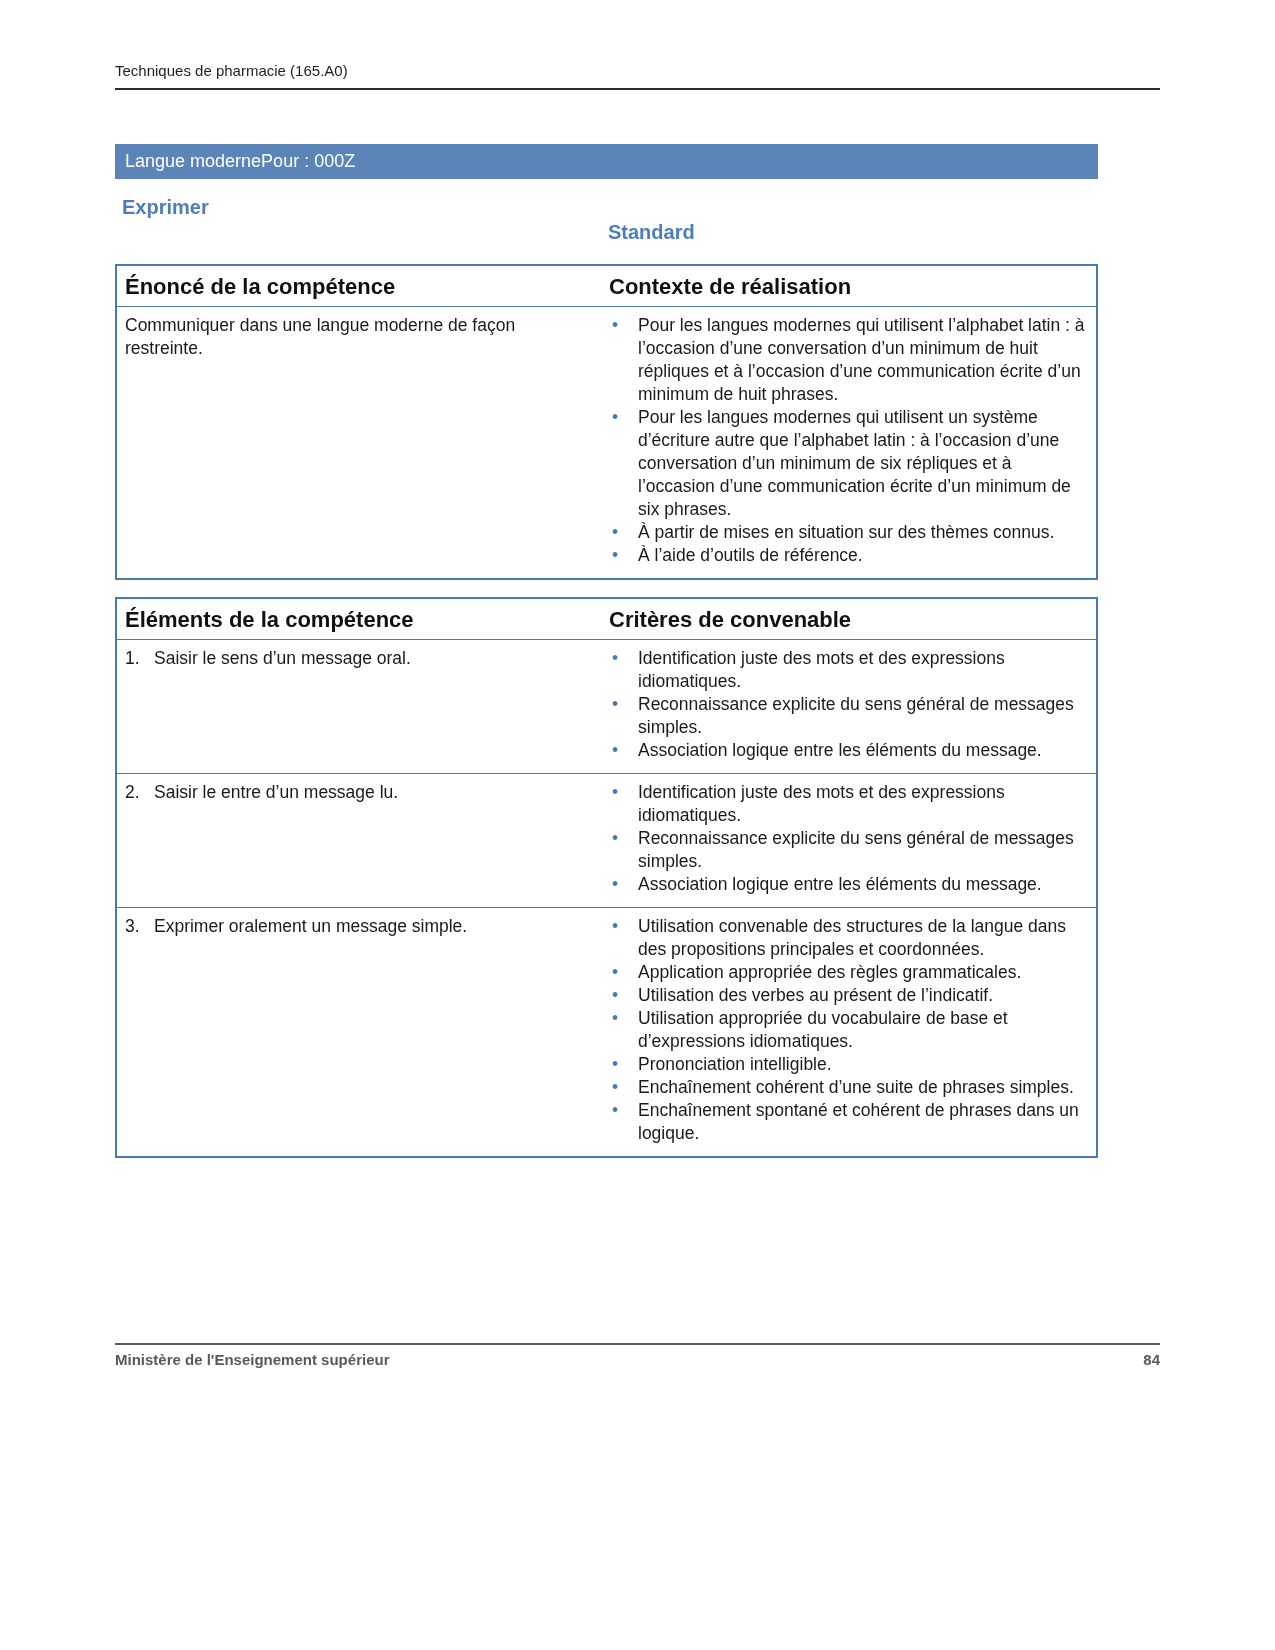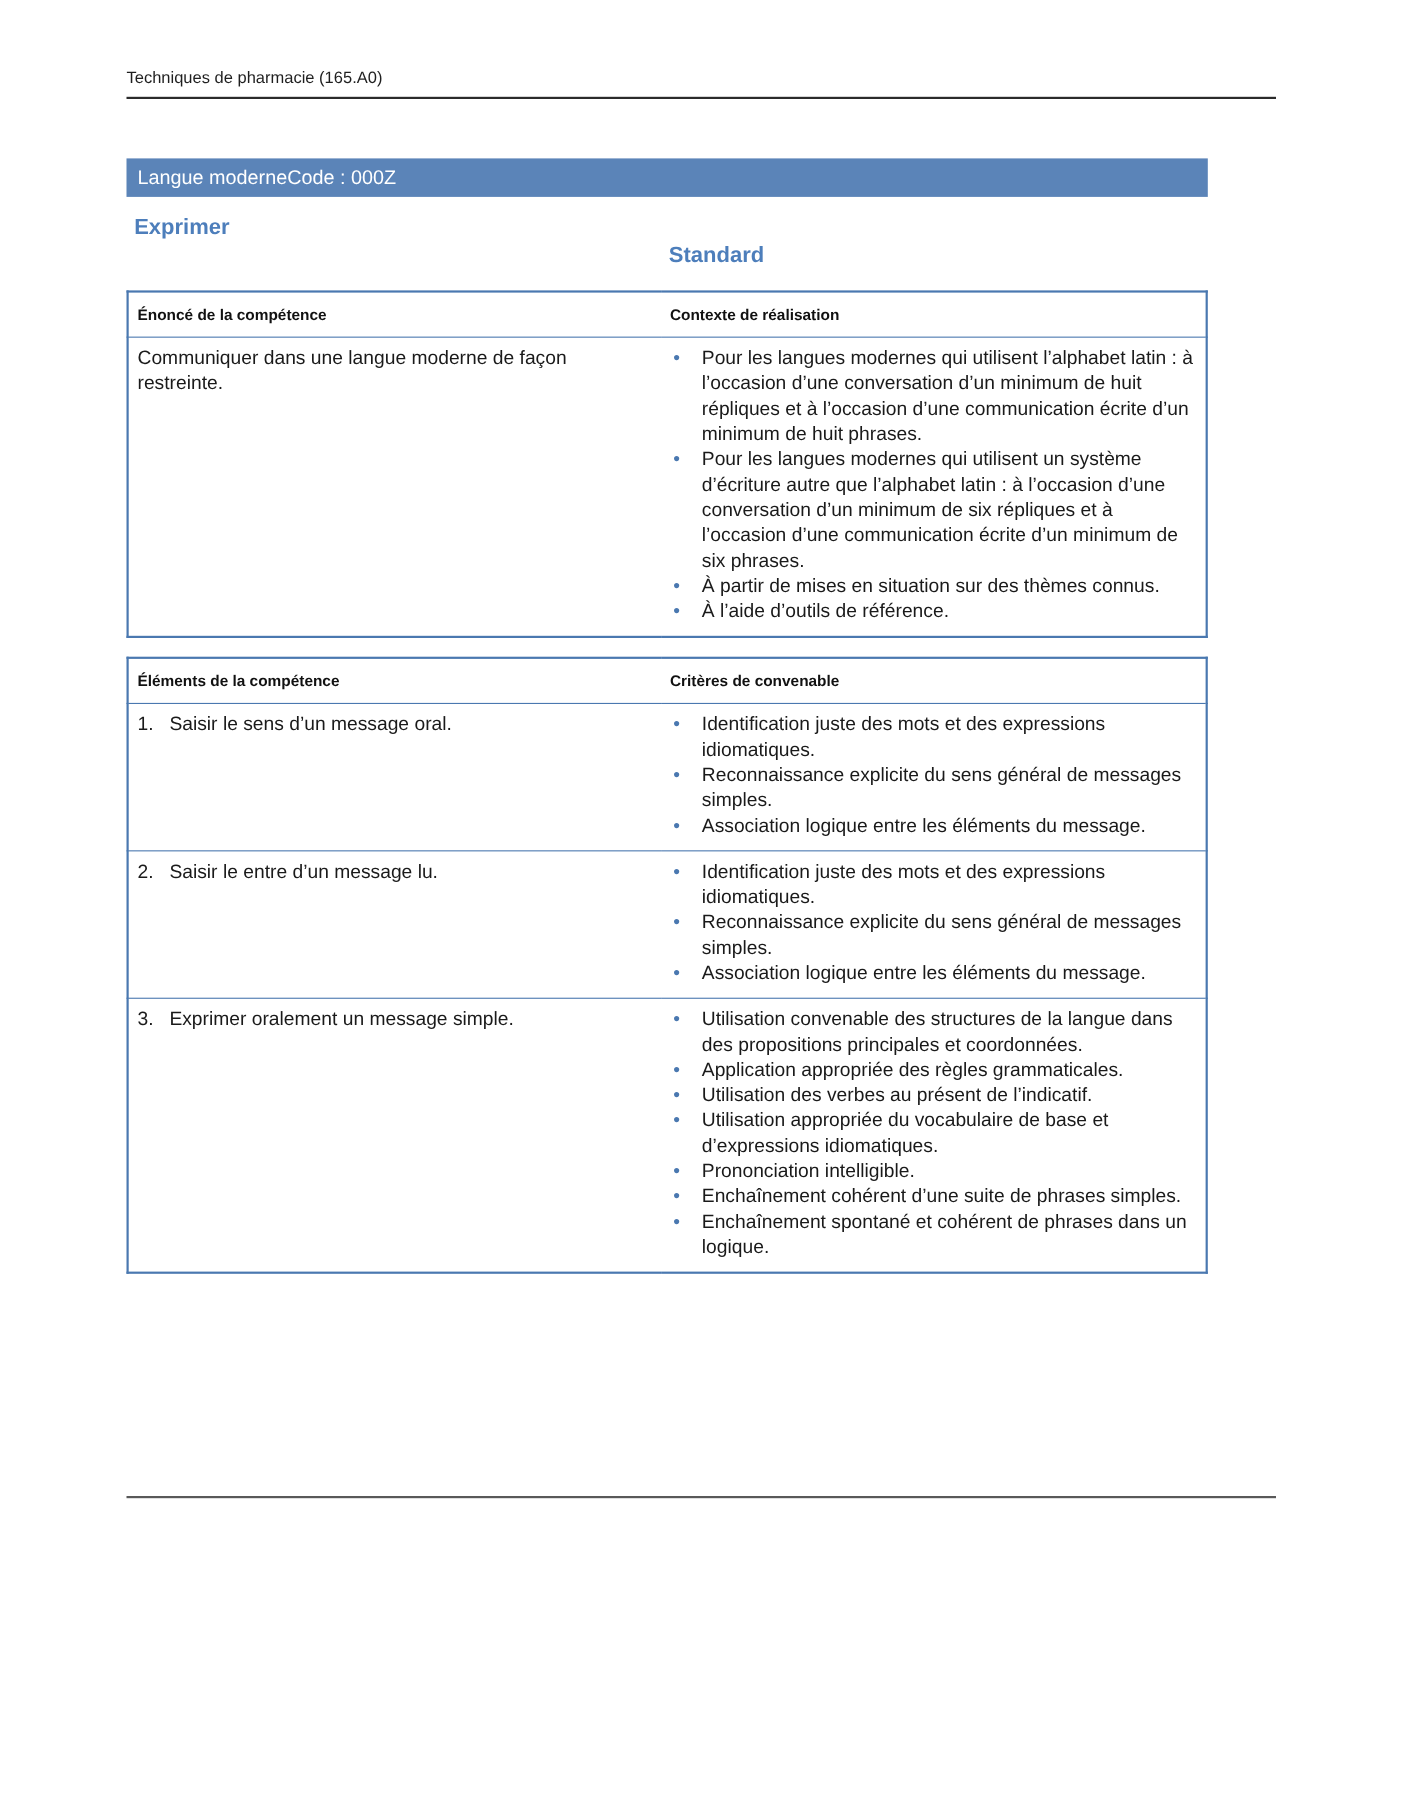--- a/index.html
+++ b/index.html
@@ -59,21 +59,21 @@
     width: 983px;
     border-collapse: collapse;
     border: 2px solid var(--border-blue, #4a78b0);
     table-layout: fixed;
   }
   table.comp-table.second { margin-top: 17px; }
   table.comp-table th {
     width: 485px;
     text-align: left;
     vertical-align: top;
-    font-size: 14px;
+    font-size: 22px;
     line-height: 23px;
     font-weight: bold;
     color: #111111;
     padding: 9px 8px 8px 8px;
     border-bottom: 1px solid var(--border-blue, #4a78b0);
   }
   table.comp-table th + th { width: auto; }
   table.comp-table td {
     vertical-align: top;
     font-size: 17.5px;
@@ -126,21 +126,21 @@
 <body>
 
 <div class="page">
 
   <div class="doc-header">
     <span>Techniques de pharmacie (165.A0)</span>
   </div>
 
   <div class="banner">
     <span>Langue moderne</span>
-    <span>Code : 000Z</span>
+    <span>Pour : 000Z</span>
   </div>
 
   <div class="col-headings">
     <div class="col-left">
       <h2>Exprimer</h2>
     </div>
     <div class="col-right">
       <h2>Standard</h2>
     </div>
   </div>
@@ -224,15 +224,19 @@
             <li>Enchaînement cohérent d’une suite de phrases simples.</li>
             <li>Enchaînement spontané et cohérent de phrases dans un logique.</li>
           </ul>
         </td>
       </tr>
     </tbody>
   </table>
 
   <div class="doc-footer">
     <div class="footer-rule"></div>
+    <div class="footer-line">
+      <span>Ministère de l'Enseignement supérieur</span>
+      <span>84</span>
+    </div>
   </div>
 
 </div>
 
 </body></html>

